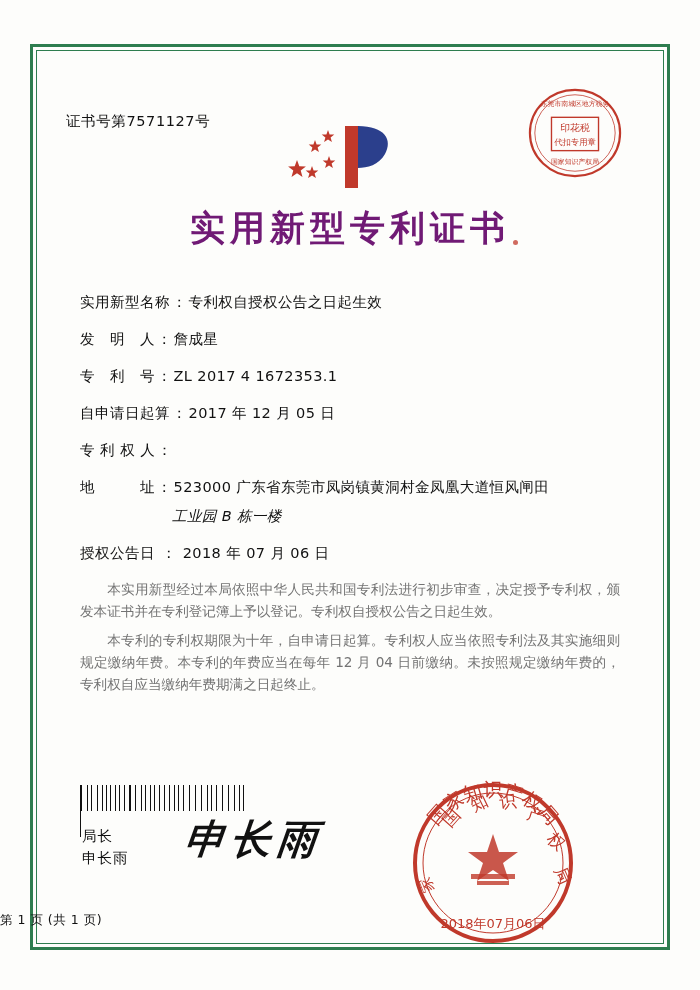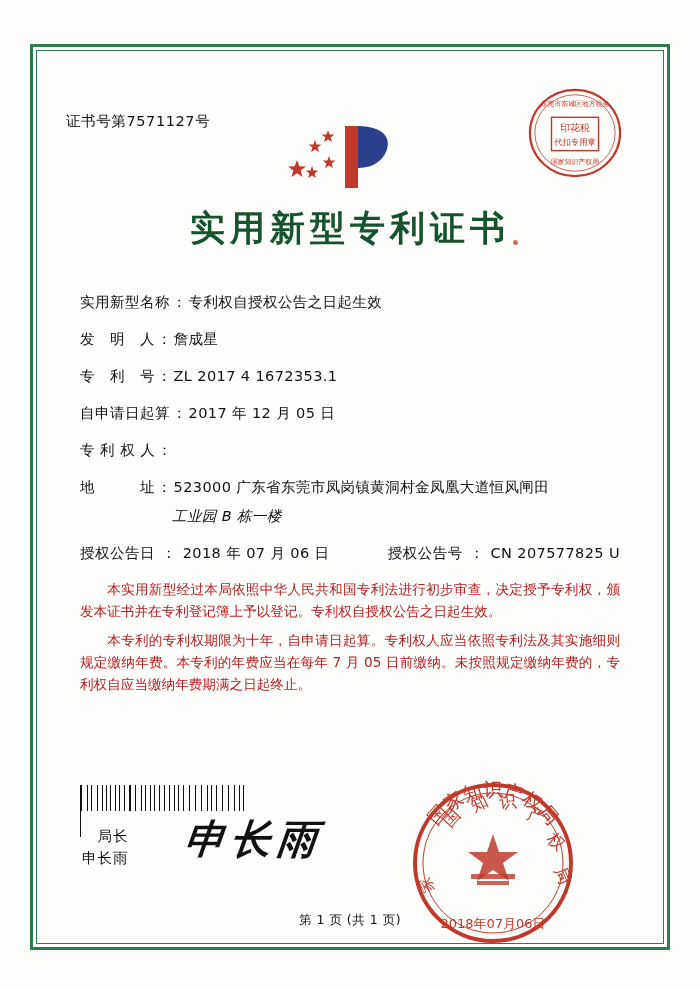--- a/index.html
+++ b/index.html
@@ -73,21 +73,21 @@
   }
 
   .main-title {
     position: absolute;
     left: 0; top: 205px;
     width: 700px;
     text-align: center;
     font-size: 35px;
     font-weight: bold;
     letter-spacing: 5px;
-    color: #14532d;
+    color: #701a75;
     font-family: "DejaVu Sans", "Liberation Sans", sans-serif;
   }
   .title-dot {
     position: absolute;
     left: 513px; top: 240px;
     width: 5px; height: 5px;
     background: #c0392b;
     border-radius: 50%;
     opacity: .75;
   }
@@ -119,32 +119,33 @@
     margin-left: 92px;
     margin-top: 3px;
     letter-spacing: 0.4px;
     font-style: italic;
   }
 
   .two-col {
     display: flex;
     justify-content: space-between;
     margin-bottom: 14px;
+    flex-direction: column;
   }
   .two-col .col-a { width: 290px; }
   .two-col .col-b { }
 
   
   .body-text {
     position: absolute;
     left: 80px; top: 578px;
     width: 540px;
     font-size: 13.6px;
     line-height: 1.62;
-    color: #b91c1c;
+    color: #737373;
     text-align: justify;
   }
   .body-text p {
     margin: 0 0 7px 0;
     text-indent: 2em;
   }
 
   
   .barcode {
     position: absolute;
@@ -160,21 +161,20 @@
   }
 
   
   .sig-label {
     position: absolute;
     left: 82px; top: 825px;
     font-size: 14.5px;
     line-height: 1.55;
     letter-spacing: 1px;
     color: #111;
-    text-align: right;
   }
   .sig-hand {
     position: absolute;
     left: 185px; top: 812px;
     font-size: 40px;
     font-family: "DejaVu Serif", "Liberation Serif", serif;
     font-style: italic;
     font-weight: bold;
     letter-spacing: 6px;
     color: #111;
@@ -184,21 +184,21 @@
   .seal-main {
     position: absolute;
     left: 408px; top: 778px;
     width: 170px; height: 170px;
   }
 
   .footer {
     position: absolute;
     left: 0; top: 912px;
     width: 700px;
-    text-align: center;
+    text-align: left;
     font-size: 12.5px;
     color: #111;
     letter-spacing: 0.5px;
   }
 </style>
 </head>
 <body>
 
 <div class="page">
 
@@ -276,32 +276,27 @@
       </div>
       <div class="addr-line2">工业园 B 栋一楼</div>
     </div>
 
     <div class="two-col" style="margin-top:18px;">
       <div class="col-a">
         <span class="field-label">授权公告日</span>
         <span class="field-sep">：</span>
         <span class="field-value">2018 年 07 月 06 日</span>
       </div>
-      <div class="col-b">
-        <span class="field-label">授权公告号</span>
-        <span class="field-sep">：</span>
-        <span class="field-value">CN 207577825 U</span>
-      </div>
     </div>
 
   </div>
 
   <div class="body-text">
     <p>本实用新型经过本局依照中华人民共和国专利法进行初步审查，决定授予专利权，颁发本证书并在专利登记簿上予以登记。专利权自授权公告之日起生效。</p>
-    <p>本专利的专利权期限为十年，自申请日起算。专利权人应当依照专利法及其实施细则规定缴纳年费。本专利的年费应当在每年 7 月 05 日前缴纳。未按照规定缴纳年费的，专利权自应当缴纳年费期满之日起终止。</p>
+    <p>本专利的专利权期限为十年，自申请日起算。专利权人应当依照专利法及其实施细则规定缴纳年费。本专利的年费应当在每年 12 月 04 日前缴纳。未按照规定缴纳年费的，专利权自应当缴纳年费期满之日起终止。</p>
   </div>
 
   <div class="barcode" id="barcode"><span style="width: 2px;"></span><span style="width: 3px; background: transparent;"></span><span style="width: 1px;"></span><span style="width: 1px; background: transparent;"></span><span style="width: 1px;"></span><span style="width: 3px; background: transparent;"></span><span style="width: 1px;"></span><span style="width: 2px; background: transparent;"></span><span style="width: 1px;"></span><span style="width: 1px; background: transparent;"></span><span style="width: 1px;"></span><span style="width: 1px; background: transparent;"></span><span style="width: 1px;"></span><span style="width: 2px; background: transparent;"></span><span style="width: 1px;"></span><span style="width: 1px; background: transparent;"></span><span style="width: 1px;"></span><span style="width: 2px; background: transparent;"></span><span style="width: 1px;"></span><span style="width: 2px; background: transparent;"></span><span style="width: 2px;"></span><span style="width: 2px; background: transparent;"></span><span style="width: 1px;"></span><span style="width: 3px; background: transparent;"></span><span style="width: 1px;"></span><span style="width: 1px; background: transparent;"></span><span style="width: 1px;"></span><span style="width: 2px; background: transparent;"></span><span style="width: 1px;"></span><span style="width: 1px; background: transparent;"></span><span style="width: 1px;"></span><span style="width: 2px; background: transparent;"></span><span style="width: 1px;"></span><span style="width: 2px; background: transparent;"></span><span style="width: 1px;"></span><span style="width: 2px; background: transparent;"></span><span style="width: 1px;"></span><span style="width: 2px; background: transparent;"></span><span style="width: 1px;"></span><span style="width: 1px; background: transparent;"></span><span style="width: 1px;"></span><span style="width: 2px; background: transparent;"></span><span style="width: 1px;"></span><span style="width: 3px; background: transparent;"></span><span style="width: 1px;"></span><span style="width: 3px; background: transparent;"></span><span style="width: 1px;"></span><span style="width: 3px; background: transparent;"></span><span style="width: 1px;"></span><span style="width: 3px; background: transparent;"></span><span style="width: 1px;"></span><span style="width: 1px; background: transparent;"></span><span style="width: 1px;"></span><span style="width: 2px; background: transparent;"></span><span style="width: 1px;"></span><span style="width: 3px; background: transparent;"></span><span style="width: 1px;"></span><span style="width: 3px; background: transparent;"></span><span style="width: 1px;"></span><span style="width: 3px; background: transparent;"></span><span style="width: 1px;"></span><span style="width: 2px; background: transparent;"></span><span style="width: 1px;"></span><span style="width: 1px; background: transparent;"></span><span style="width: 1px;"></span><span style="width: 3px; background: transparent;"></span><span style="width: 1px;"></span><span style="width: 3px; background: transparent;"></span></div>
 
   <div class="sig-label">
     <div>局长</div>
     <div>申长雨</div>
   </div>
 
   <div class="sig-hand">申长雨</div>

